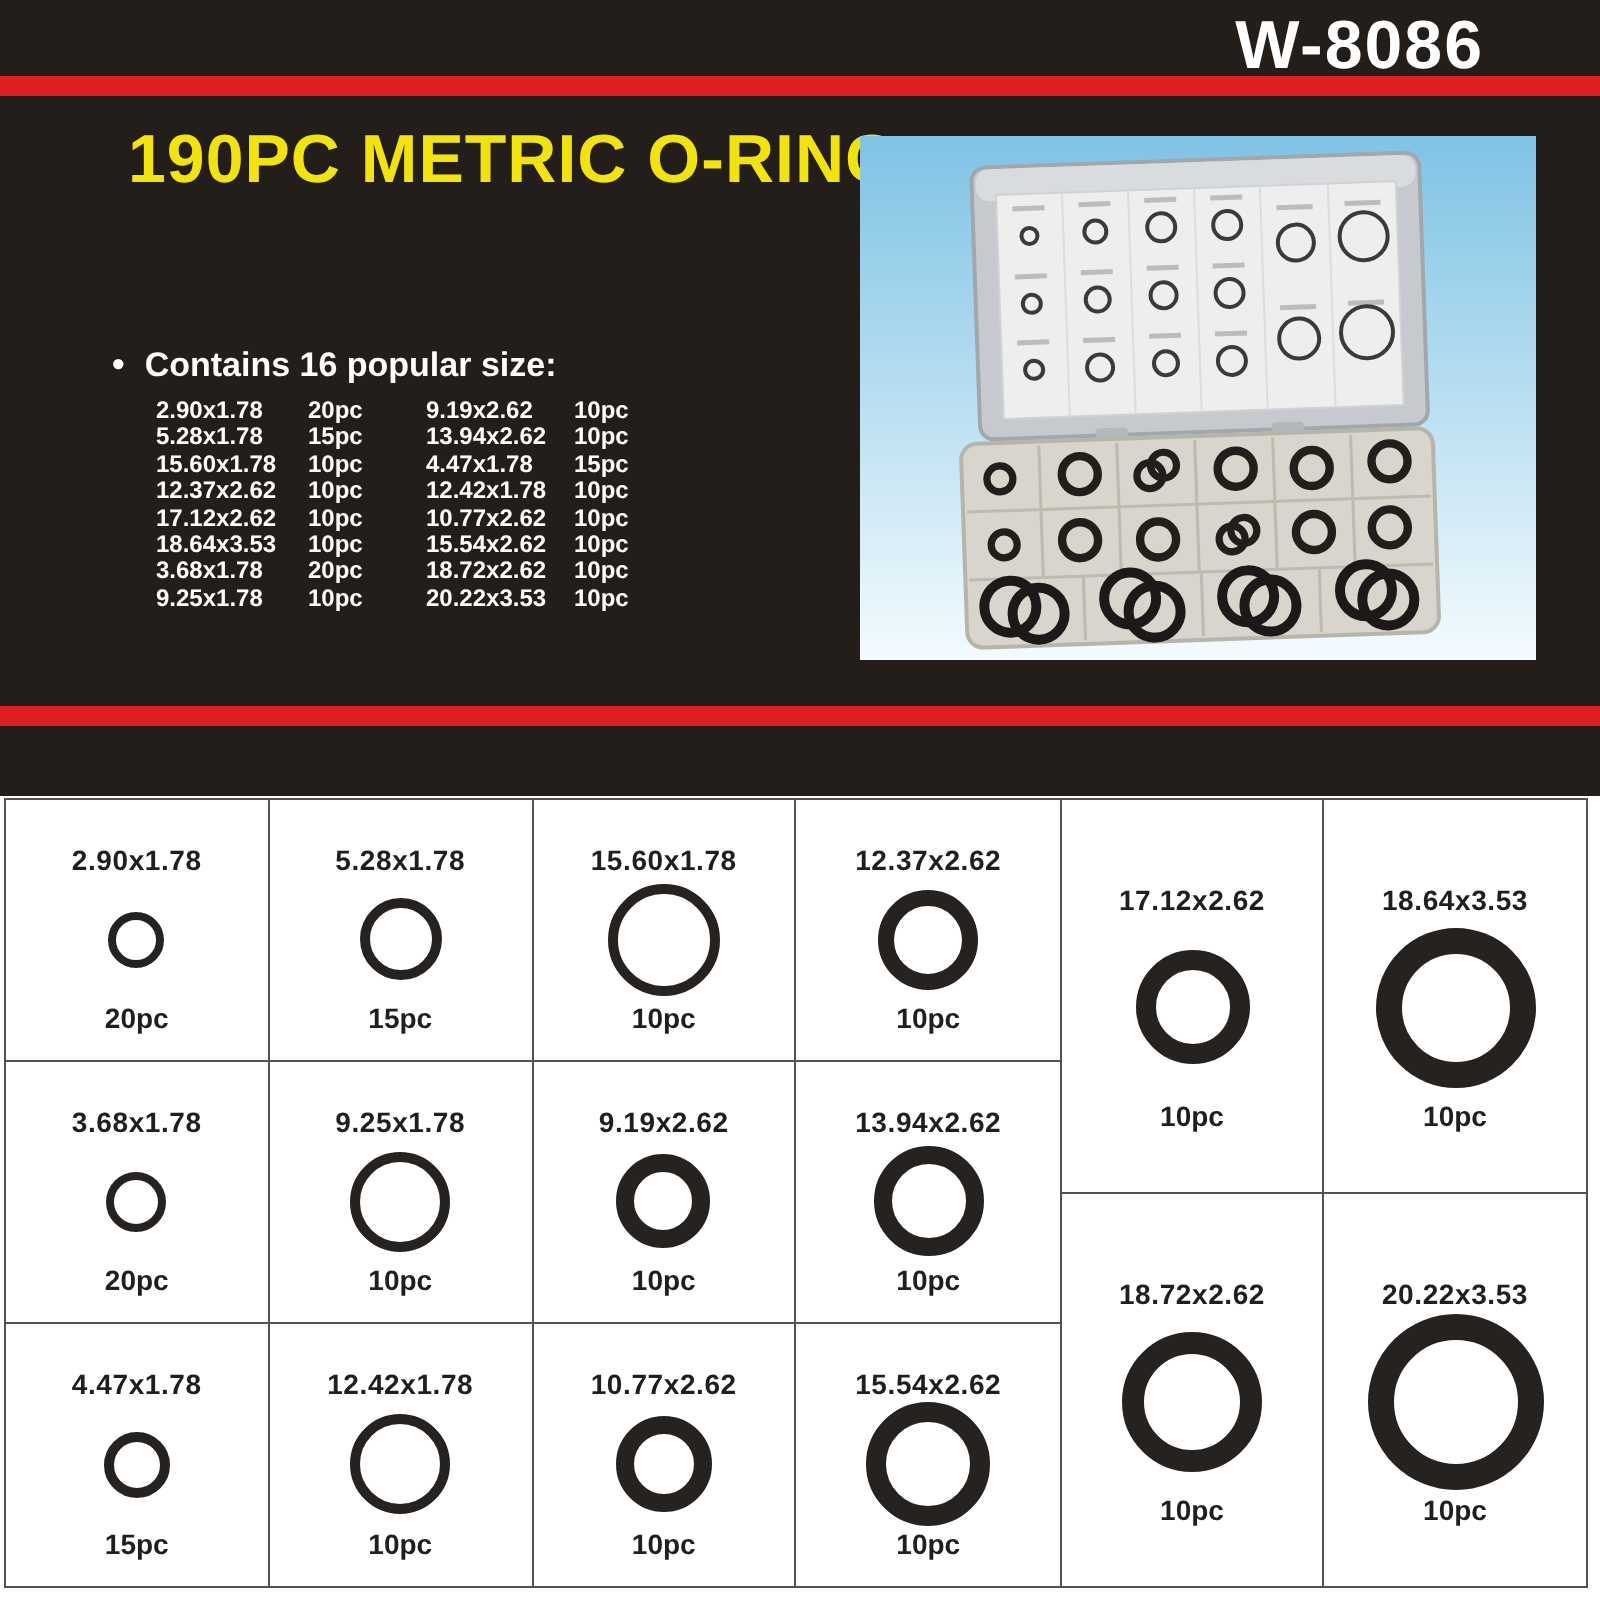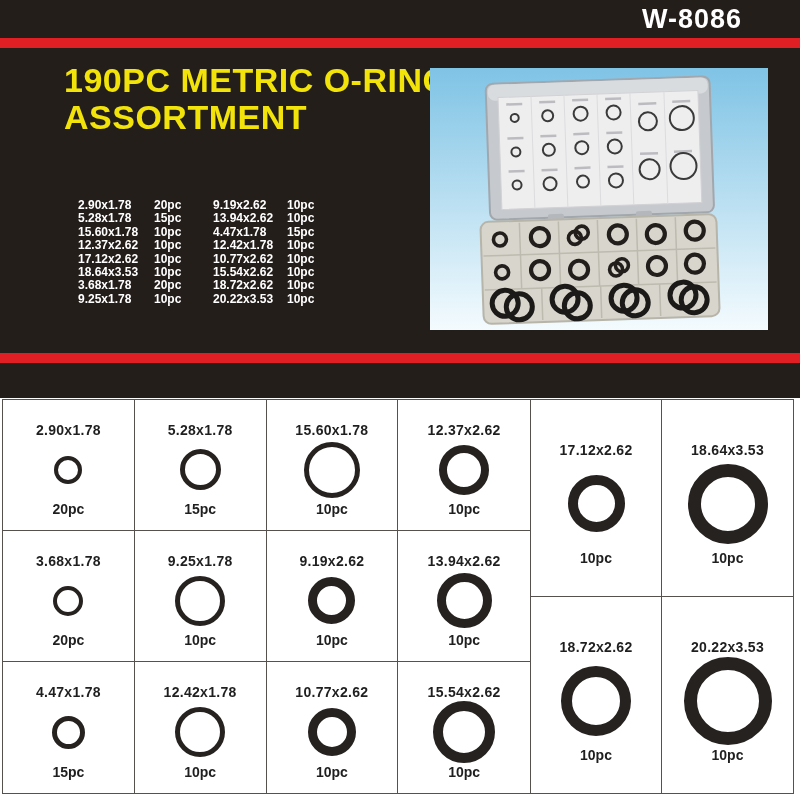--- a/index.html
+++ b/index.html
@@ -5,21 +5,21 @@
   :root{
     --bg_dark:#241e1b; --accent_red:#e01f24; --title_yellow:#f2e40a;
     --text_white:#ffffff; --ring_black:#262220; --grid_line:#55514d; --cell_text:#1f1f1f;
   }
   html,body{margin:0;padding:0;}
   body{width:800px;height:800px;font-family:"Liberation Sans","DejaVu Sans",sans-serif;background:#fff;}
   .page{position:relative;width:800px;height:800px;overflow:hidden;background:#fff;}
 
   
   .top-panel{position:absolute;left:0;top:0;width:800px;height:398px;background:var(--bg_dark);}
-  .part-number{position:absolute;top:4px;right:58px;color:var(--text_white);font-size:27px;font-weight:bold;letter-spacing:1px;}
+  .part-number{position:absolute;top:4px;right:58px;color:var(--text_white);font-size:34px;font-weight:bold;letter-spacing:1px;}
   .stripe{position:absolute;left:0;width:800px;height:10px;background:var(--accent_red);}
   .stripe-top{top:38px;}
   .stripe-bottom{top:353px;}
   .title{position:absolute;left:64px;top:62px;margin:0;color:var(--title_yellow);font-size:34px;line-height:37px;font-weight:bold;letter-spacing:.5px;}
   .bullet-line{position:absolute;color:var(--text_white);font-weight:bold;}
   .bullet-line::before{content:"\2022";margin-right:10px;font-size:18px;}
   .bullet-contains{left:56px;top:172px;font-size:17px;}
   .bullet-case{left:56px;top:326px;font-size:16px;}
   .size-list{position:absolute;left:78px;top:199px;display:grid;grid-template-columns:76px 59px 74px 42px;
              font-size:12px;font-weight:bold;line-height:13.4px;color:var(--text_white);}
@@ -49,23 +49,23 @@
 <body>
 
 <div class="page">
 
   <div class="top-panel">
     <div class="part-number">W-8086</div>
     <div class="stripe stripe-top"></div>
 
     <h1 class="title">
       <span>190PC METRIC O-RING</span><br>
-      <span>ASSORTMENT</span>
     </h1>
 
+    <div class="bullet-line bullet-contains">Contains 16 popular size:</div>
 
     <div class="size-list">
       <span>2.90x1.78</span>
         <span>20pc</span>
         <span>9.19x2.62</span>
         <span>10pc</span>
       <span>5.28x1.78</span>
         <span>15pc</span>
         <span>13.94x2.62</span>
         <span>10pc</span>

